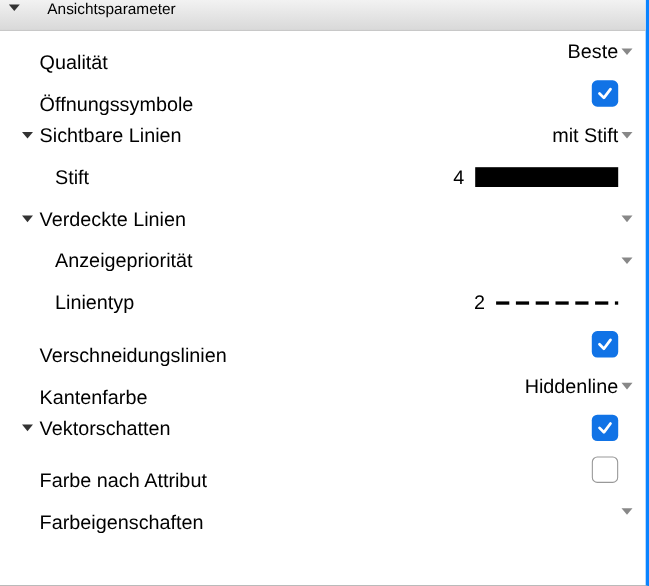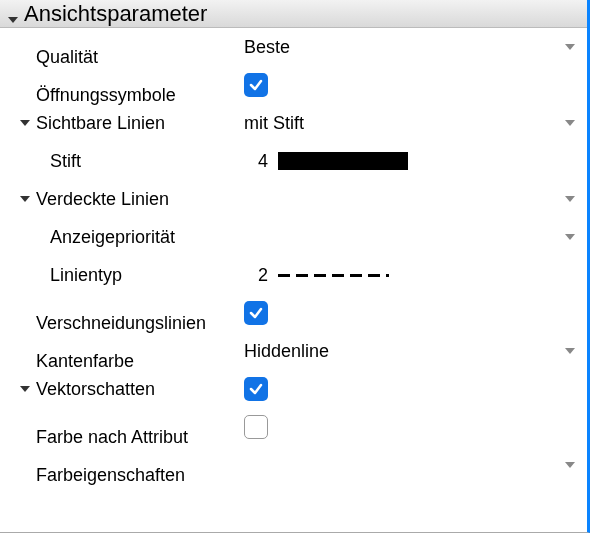--- a/index.html
+++ b/index.html
@@ -12,23 +12,24 @@
     width: 590px;
     height: 533px;
     border-right: 3px solid #0a84ff;
     border-bottom: 1px solid #aaa;
   }
   .section-header {
     background: linear-gradient(#f2f2f2, #d9d9d9);
     border-bottom: 1px solid #bbb;
     height: 28px;
     display: flex;
-    align-items: flex-end;
+    align-items: flex-start;
     padding-left: 6px;
-    font-size: 22px;
+    font-size: 14px;
+    gap: 19px;
   }
   .rows {
     padding-left: 8px;
   }
   .row {
     display: flex;
     align-items: center;
     height: 38px;
   }
   .label-cell {
@@ -36,20 +37,21 @@
     align-items: center;
     width: 236px;
     flex-shrink: 0;
   }
   .value-cell {
     flex: 1;
     display: flex;
     align-items: center;
     position: relative;
     padding-right: 25px;
+    justify-content: flex-end;
   }
   .chev {
     display: inline-flex;
     width: 14px;
     height: 14px;
     margin-right: 4px;
     align-items: center;
     justify-content: center;
     flex-shrink: 0;
   }

